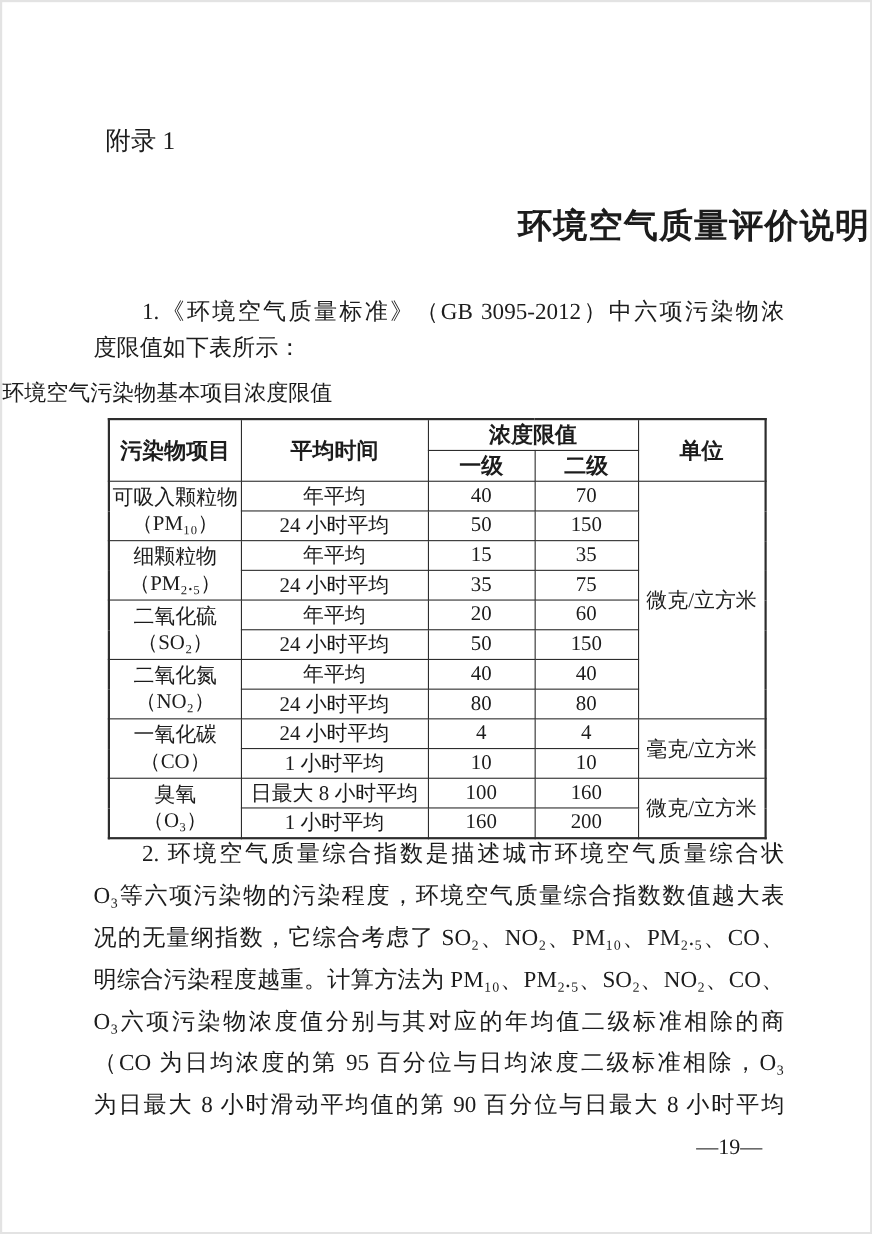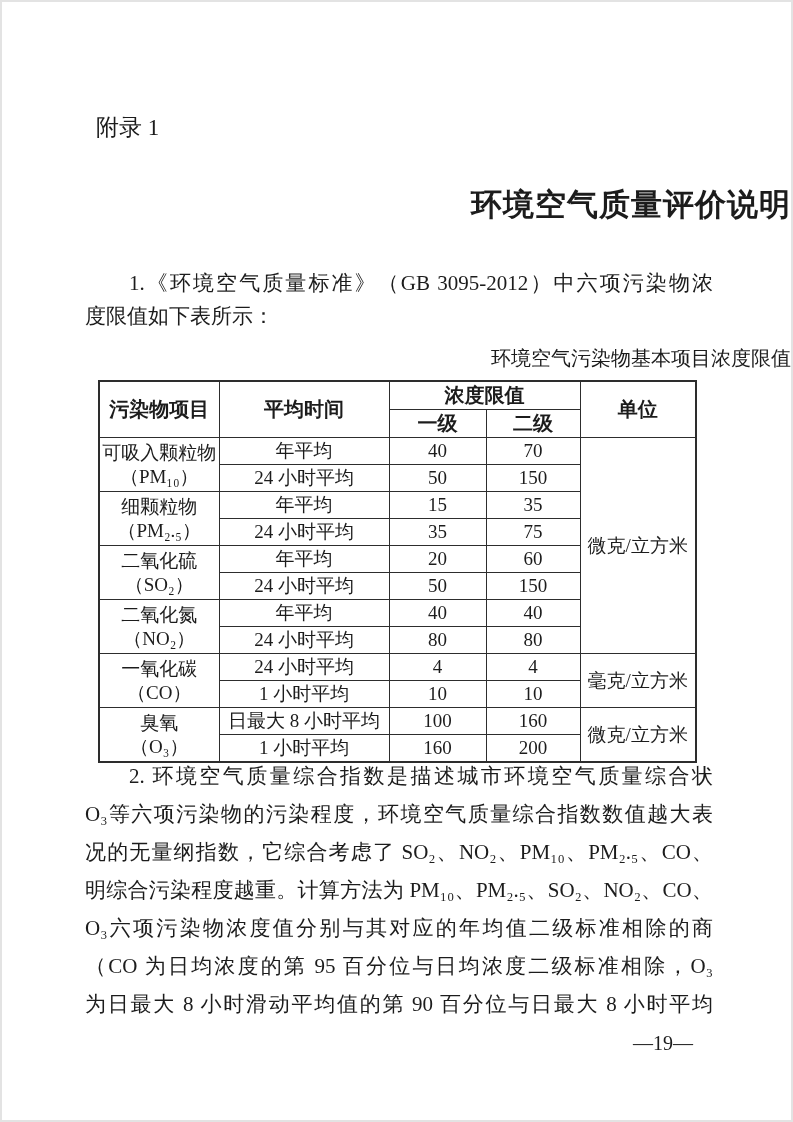--- a/index.html
+++ b/index.html
@@ -55,21 +55,21 @@
   .para .line.short {
     text-align: left;
     text-align-last: left;
   }
 
   .table-caption {
     position: absolute;
     left: 0;
     top: 344px;
     width: 100%;
-    text-align: right;
+    text-align: left;
     font-size: 20px;
     line-height: 24px;
   }
 
   table.limits {
     position: absolute;
     left: 96px;
     top: 378px;
     width: 597px;
     border-collapse: collapse;

